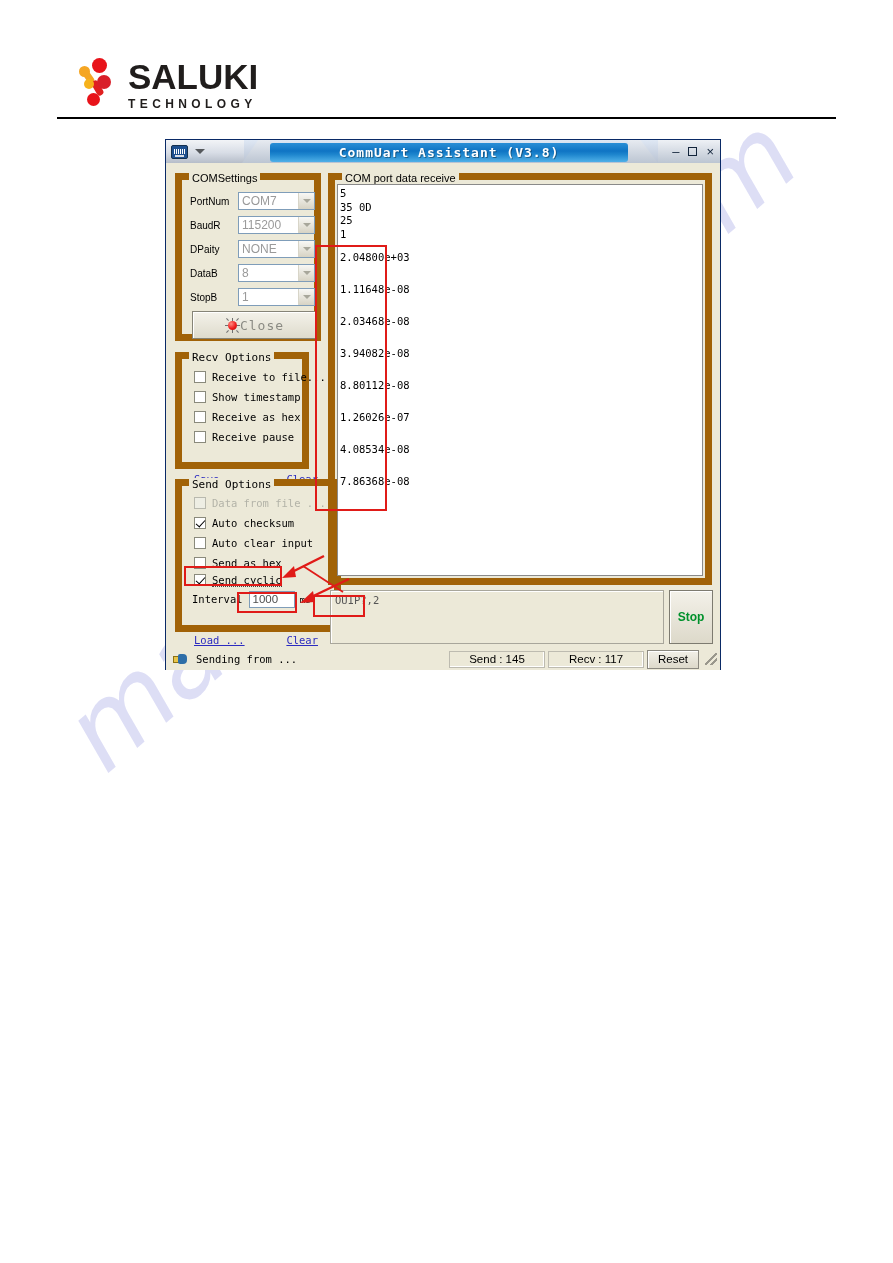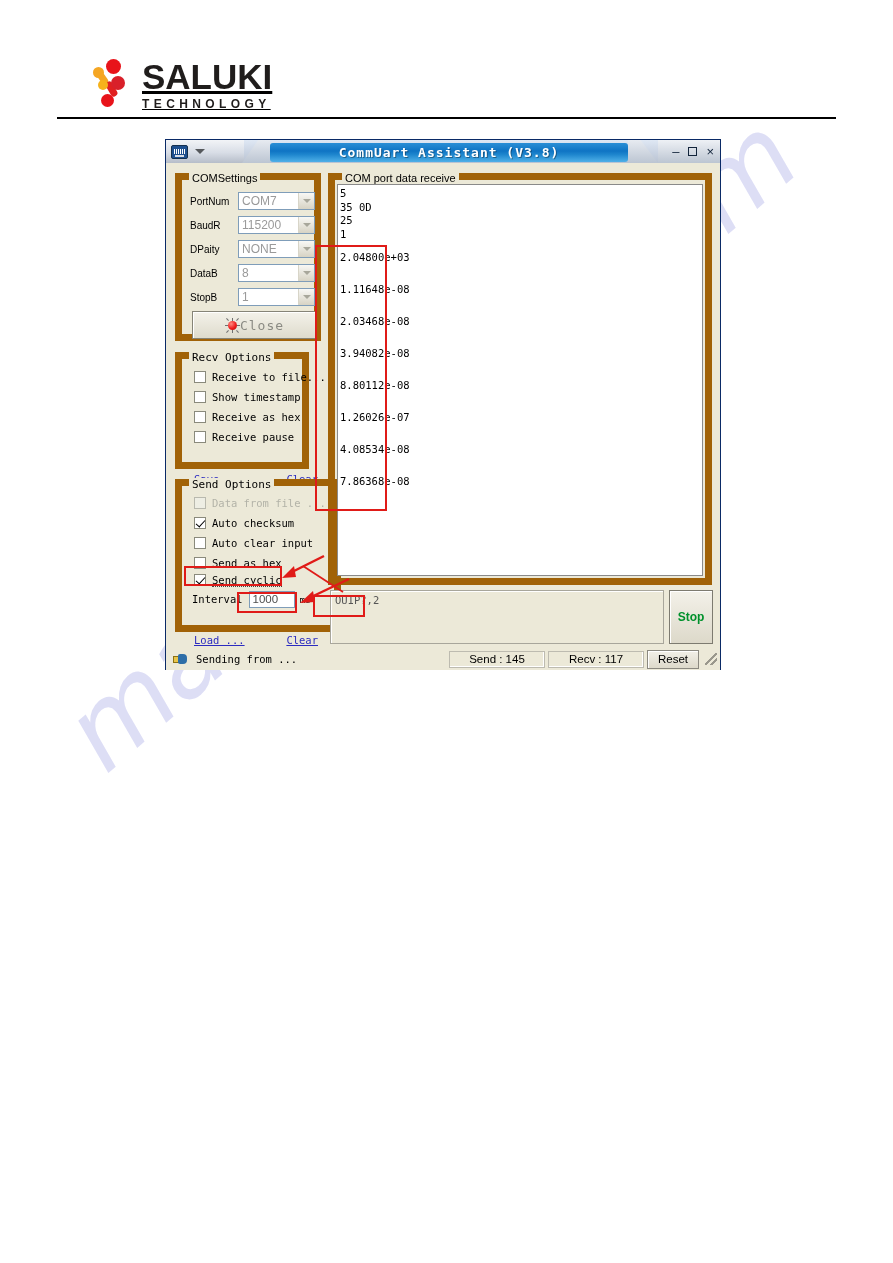--- a/index.html
+++ b/index.html
@@ -45,25 +45,24 @@
   .page-header {
     position: absolute;
     left: 0;
     top: 0;
     width: 893px;
     height: 130px;
     z-index: 10;
   }
   .logo-block {
     position: absolute;
-    left: 92px;
+    left: 78px;
     top: 58px;
     display: flex;
-    align-items: flex-end;
-    text-decoration: underline;
+    align-items: flex-start;
   }
   .logo-mark {
     position: relative;
     width: 44px;
     height: 52px;
     margin-right: 6px;
   }
   .dot {
     position: absolute;
     border-radius: 50%;

